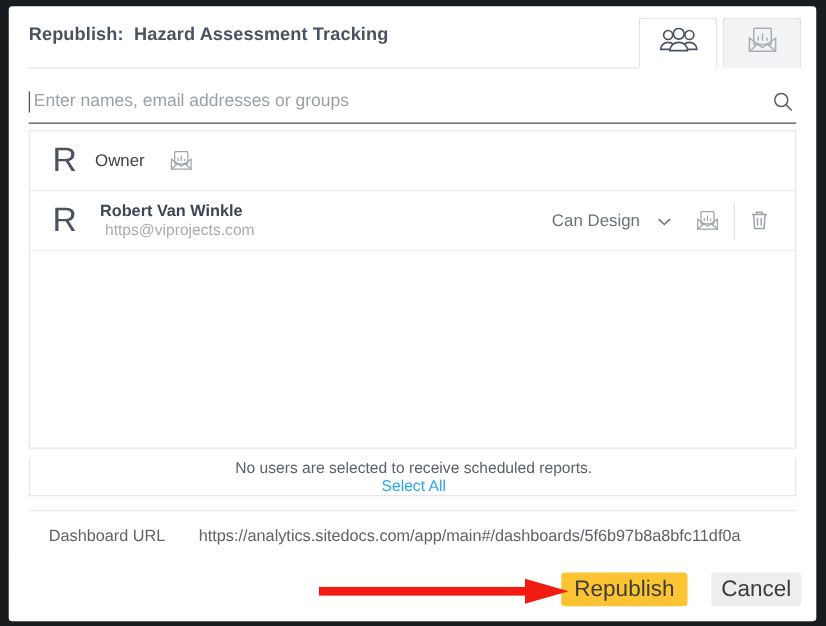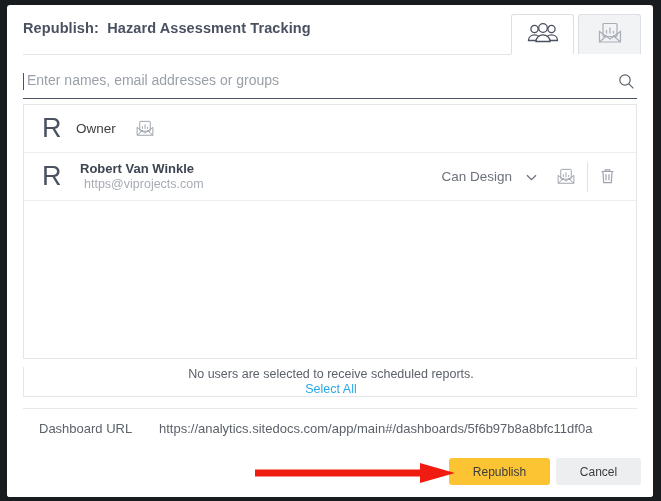--- a/index.html
+++ b/index.html
@@ -265,33 +265,33 @@
     height: 50px;
     background: #ffffff;
   }
   .btn {
     position: absolute;
     top: 11px;
     height: 27px;
     border: none;
     border-radius: 3px;
     font-family: "Liberation Sans", sans-serif;
-    font-size: 12px;
+    font-size: 18px;
     cursor: pointer;
     padding: 0;
   }
   .btn-republish {
     right: 103px;
     width: 101px;
     background: #fcc433;
     color: #3c3c3c;
   }
   .btn-cancel {
     right: 12px;
-    width: 85px;
+    width: 72px;
     background: #eceef0;
     color: #3c3c3c;
   }
 
   
   .arrow {
     position: absolute;
     left: 255px;
     top: 462px;
     width: 200px;

